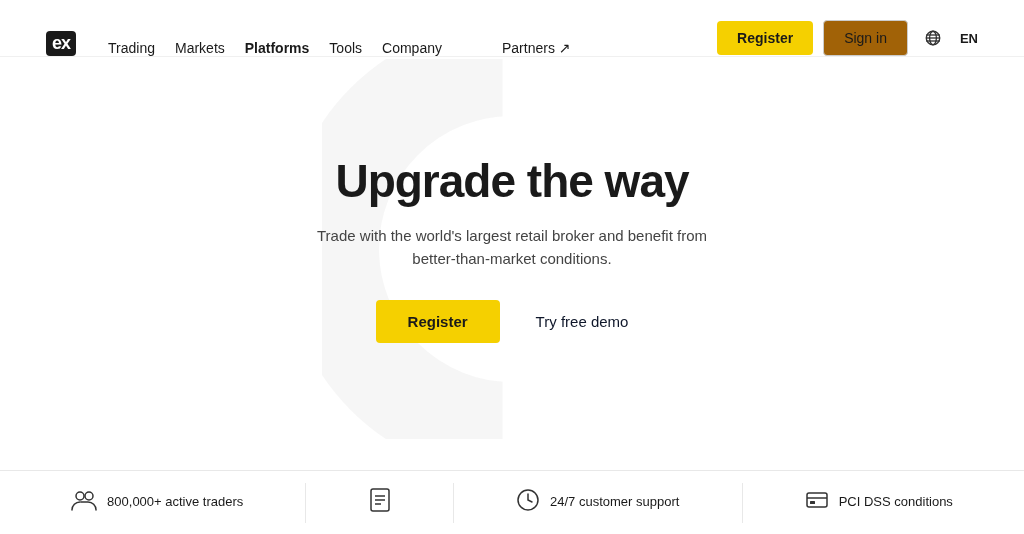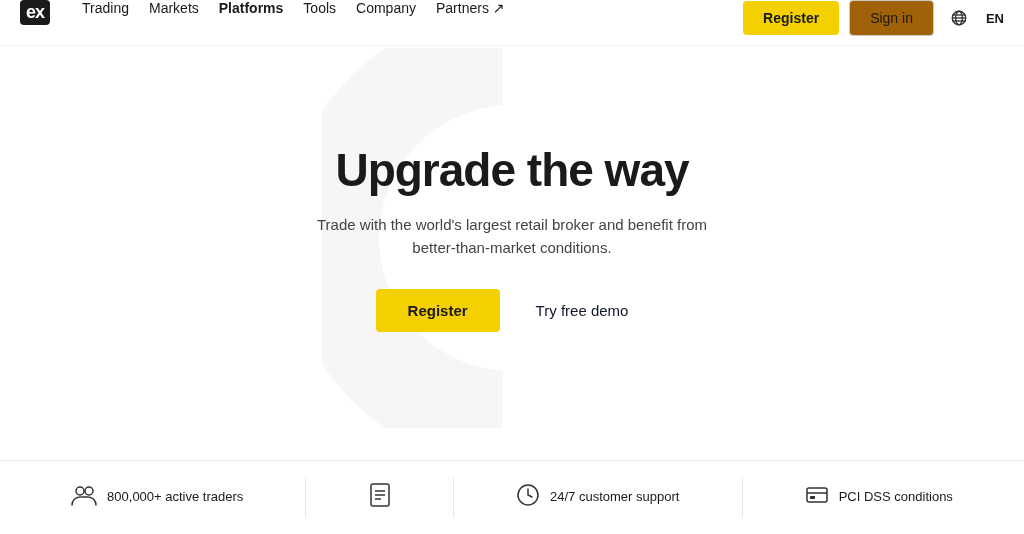--- a/index.html
+++ b/index.html
@@ -8,23 +8,23 @@
       background: #fff;
       width: 1024px;
       height: 534px;
       overflow: hidden;
       position: relative;
     }
 
     
     nav {
       display: flex;
-      align-items: flex-start;
-      padding: 0 20px;
-      height: 46px;
+      align-items: flex-end;
+      padding: 0 46px;
+      height: 57px;
       background: #fff;
       border-bottom: 1px solid #f0f0f0;
       position: relative;
       z-index: 10;
     }
     .logo {
       display: flex;
       align-items: center;
       margin-right: 32px;
       font-size: 22px;
@@ -53,20 +53,21 @@
       cursor: pointer;
       white-space: nowrap;
     }
     .nav-link.active {
       font-weight: 600;
     }
     .nav-link-partners {
       display: flex;
       align-items: center;
       gap: 4px;
+      margin-left: 40px;
     }
     .nav-actions {
       display: flex;
       align-items: center;
       gap: 10px;
     }
     .btn-register {
       background: #f5d000;
       color: #1a1a1a;
       border: none;
@@ -170,21 +171,21 @@
       font-weight: 500;
       cursor: pointer;
     }
 
     
     .stats-bar {
       position: absolute;
       bottom: 0;
       left: 0;
       right: 0;
-      height: 74px;
+      height: 64px;
       border-top: 1px solid #e8e8e8;
       display: flex;
       align-items: center;
       justify-content: space-around;
       padding: 0 40px;
       background: #fff;
     }
     .stat-item {
       display: flex;
       align-items: center;

